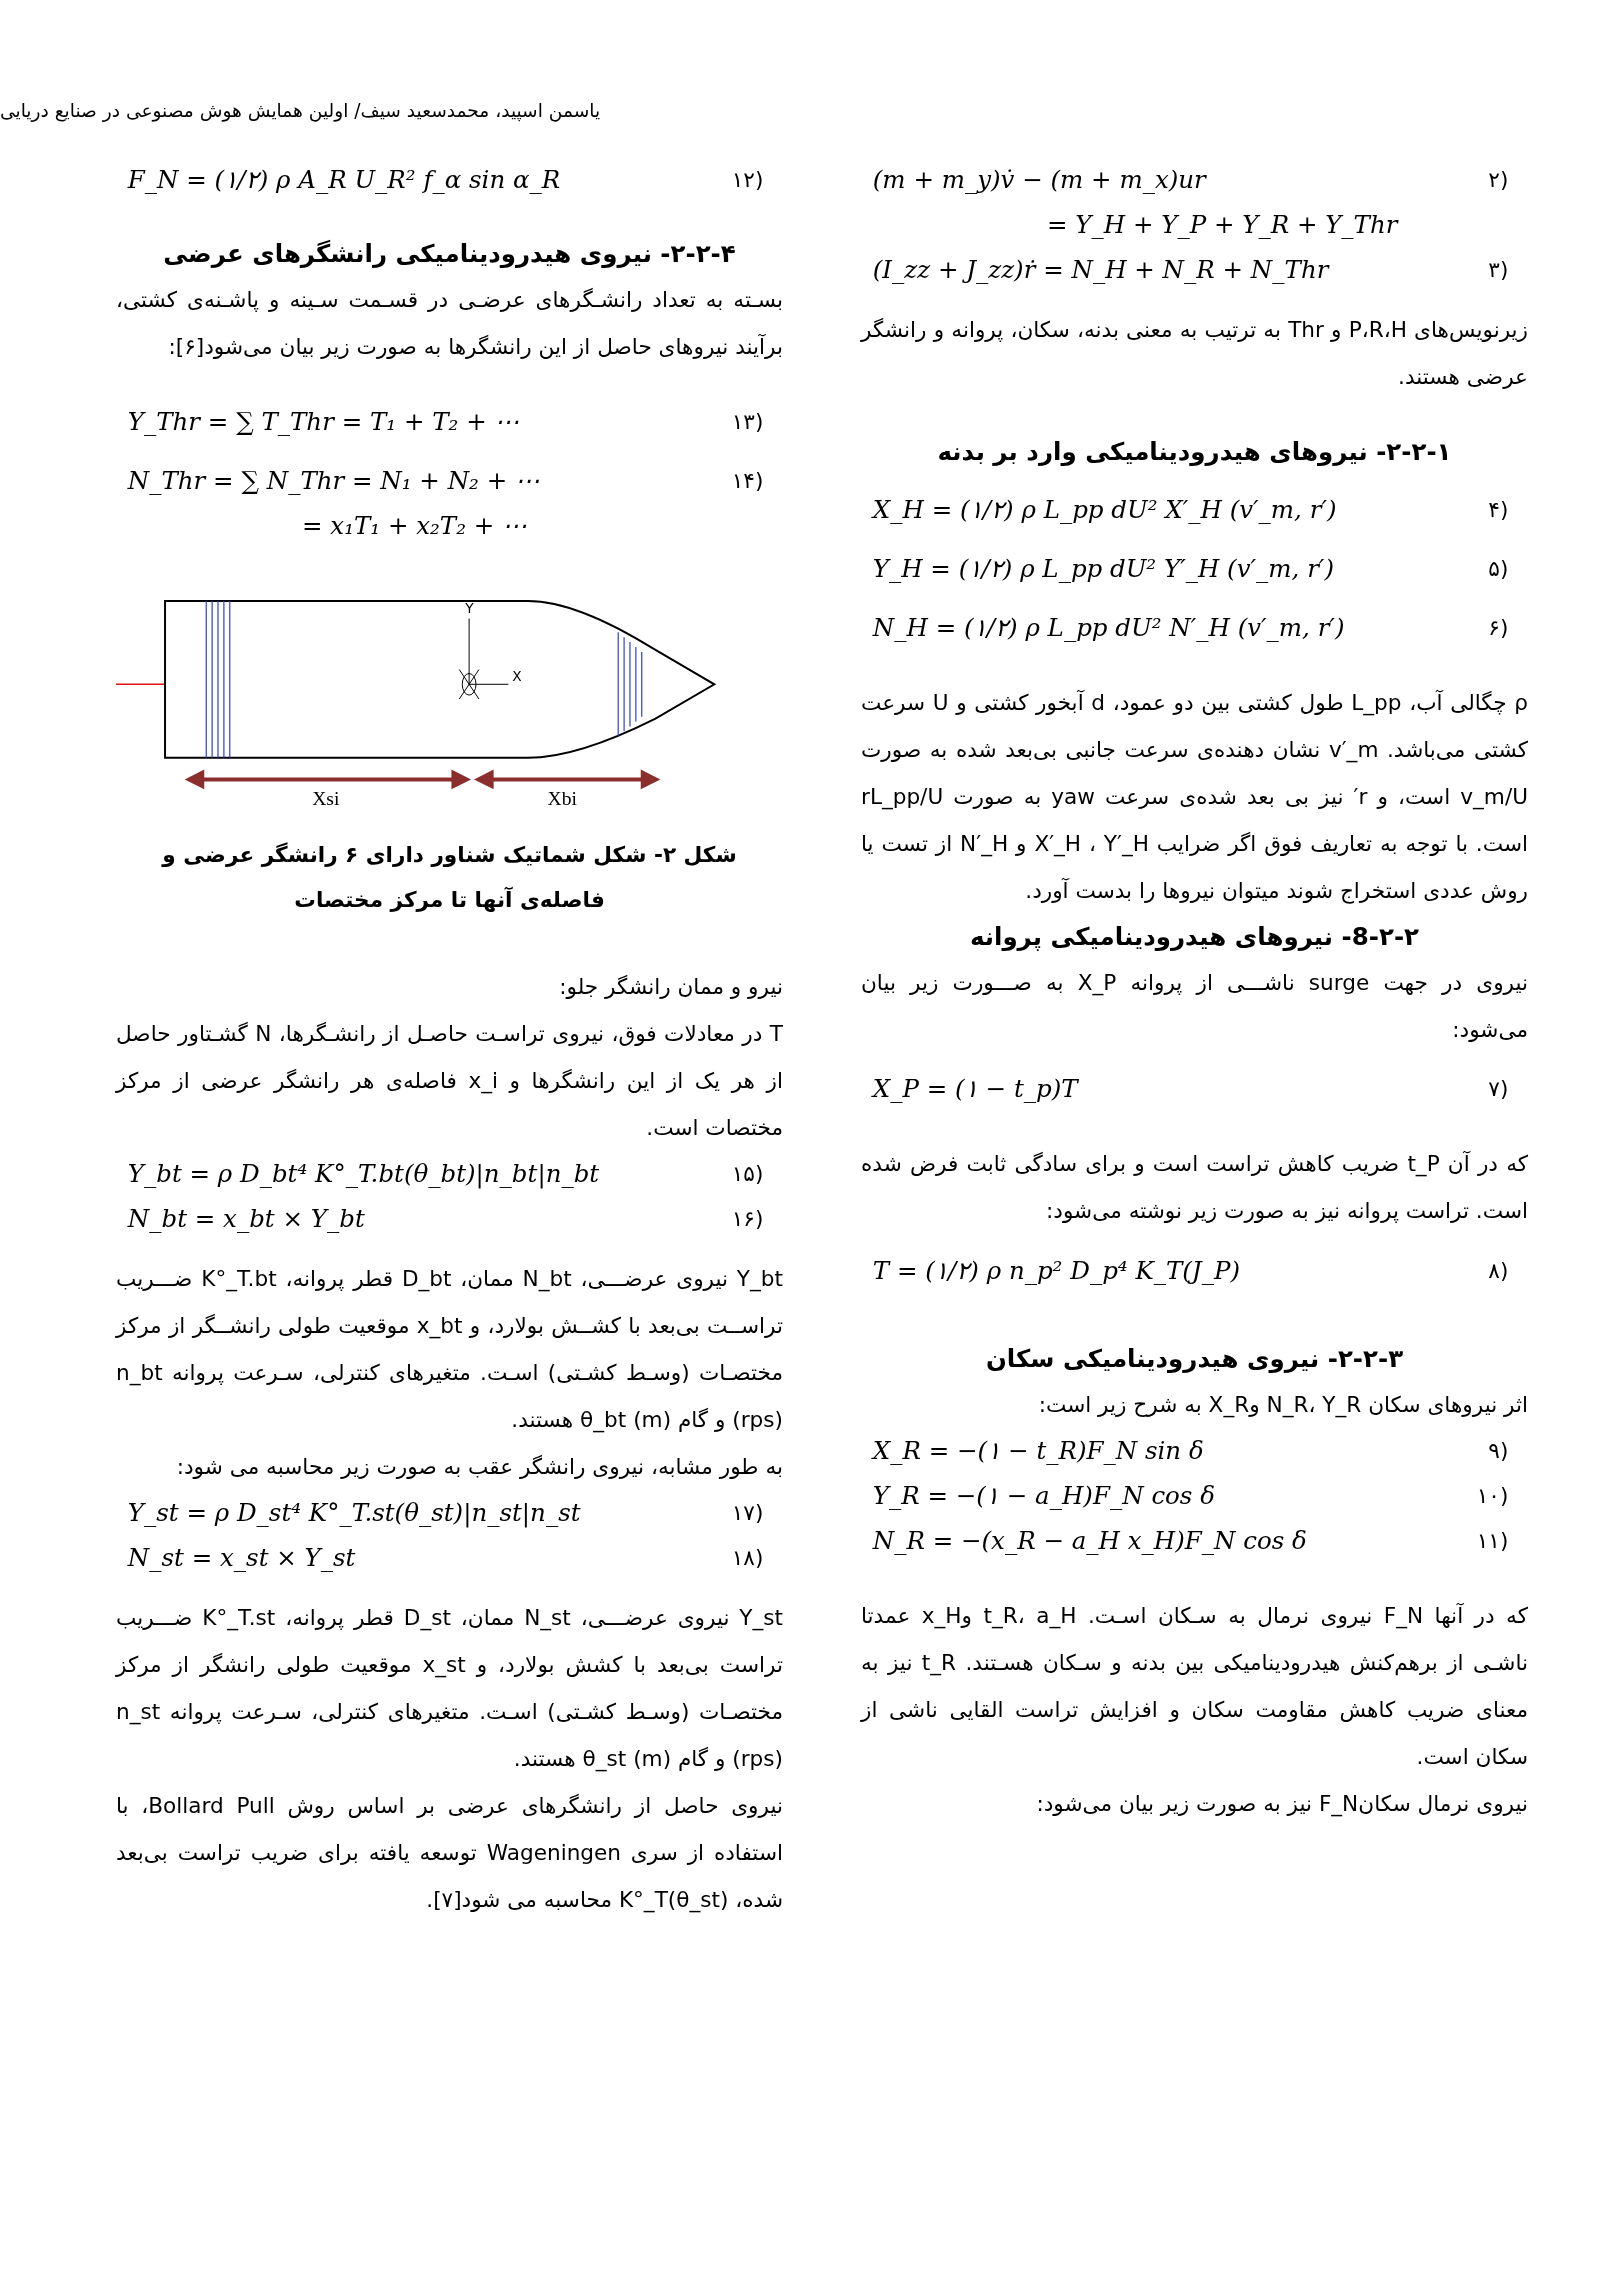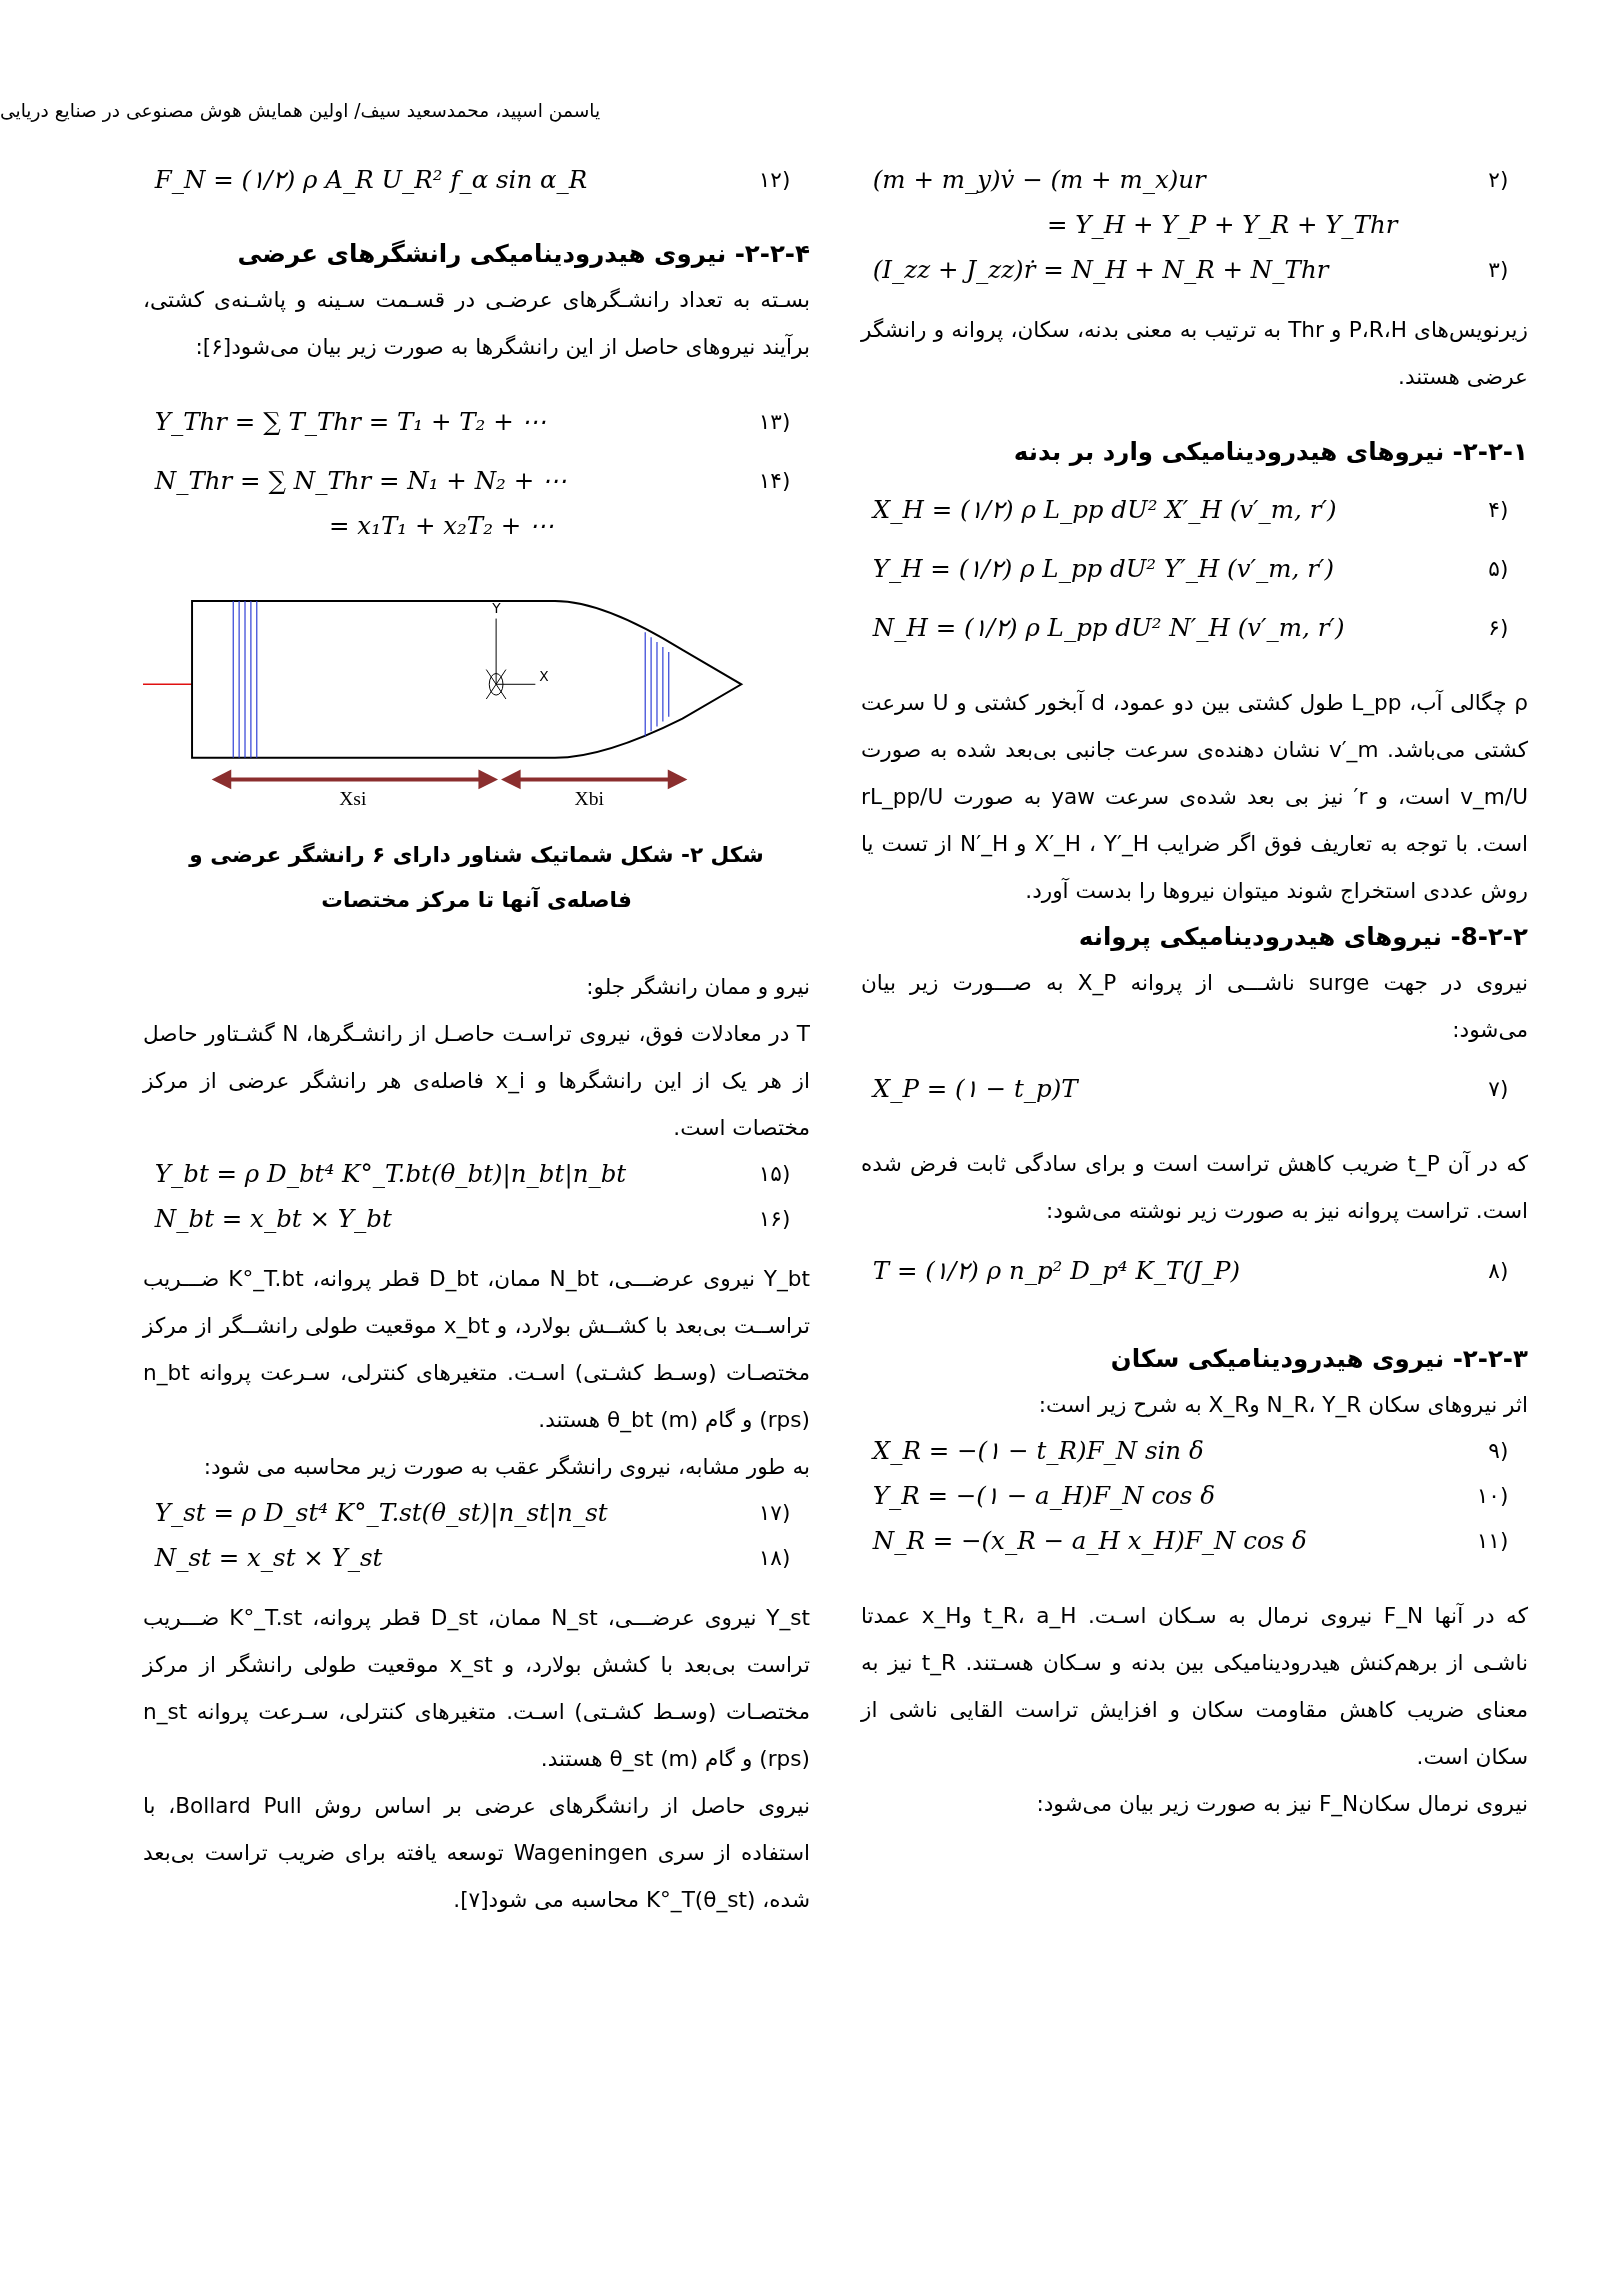--- a/index.html
+++ b/index.html
@@ -1,23 +1,23 @@
 <!DOCTYPE html>
 <html><head>
 <meta charset="utf-8">
 <style>
   html, body { margin:0; padding:0; background:#ffffff; }
   body { width:1621px; height:2293px; position:relative; overflow:hidden; color:#000;
          font-family:"DejaVu Sans", sans-serif; }
   .header { position:absolute; top:100px; left:0; width:1381px; text-align:left; font-size:18.6px; direction:rtl; }
   .col { position:absolute; top:157px; width:667px; direction:rtl; }
   .col.right { left:861px; }
-  .col.left { left:143px; }
+  .col.left { left:116px; }
   .p { font-size:21.6px; line-height:47px; text-align:justify; margin:0; }
-  .h { font-size:24.5px; font-weight:bold; margin:0; line-height:45px; }
+  .h { font-size:24.5px; font-weight:bold; margin:0; line-height:45px;text-align:center; }
   .eq { position:relative; height:45px; direction:ltr; }
   .eq .m { position:absolute; left:11.8px; top:0; font-family:"DejaVu Serif", serif; font-style:italic; font-size:24.5px; line-height:45px; white-space:nowrap; }
   .eq .n { position:absolute; right:19.6px; top:0; font-size:21.6px; line-height:45px; direction:rtl; }
   .eq .m2 { left:186px; }
   .gap-s { height:13.7px; } .gap-m { height:29px; } .gap-l { height:43px; }
   .fig { position:relative; width:667px; height:216px; direction:ltr; }
   .caption { font-size:21.6px; font-weight:bold; text-align:center; line-height:45px; margin:12px; }
 </style>
 </head>
 <body>

